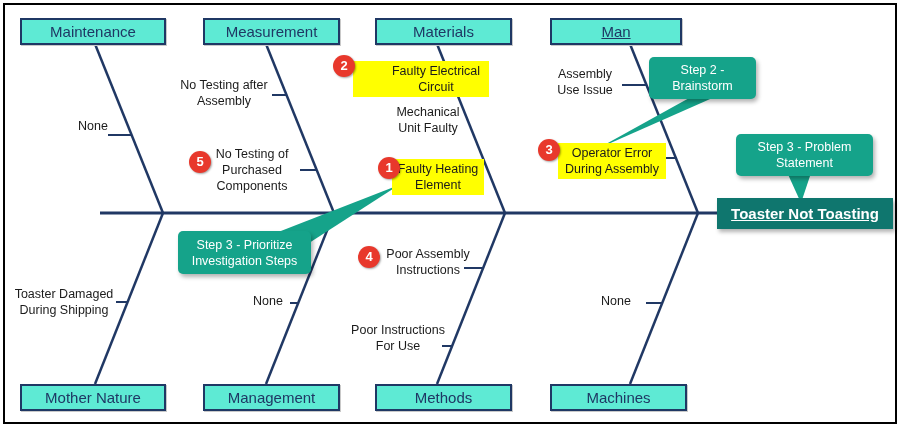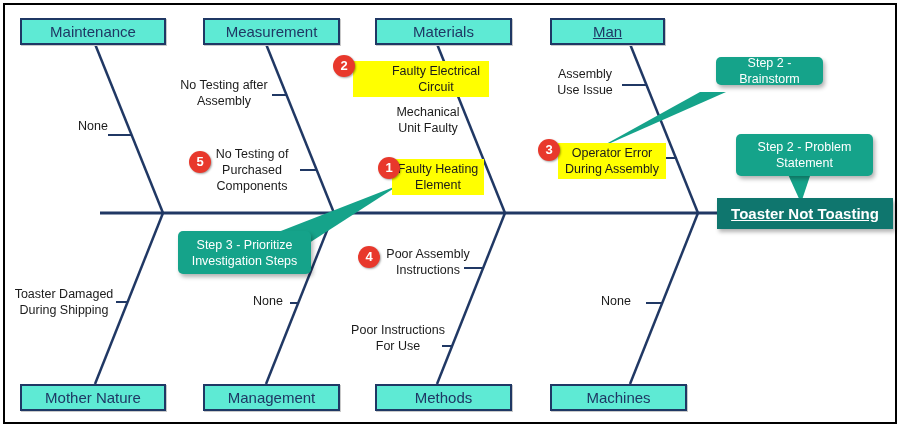--- a/index.html
+++ b/index.html
@@ -49,21 +49,21 @@
     <line x1="646" y1="303" x2="662" y2="303" stroke="#203864" stroke-width="2"></line>
 
     <polygon points="700,92 726,92 597,149" fill="#15A38A"></polygon>
     <polygon points="786,170 812,170 801,203" fill="#15A38A"></polygon>
     <polygon points="268,236 292,254 399,185" fill="#15A38A"></polygon>
   </svg>
 
   <div class="box" style="left:20px;top:18px;width:146px;">Maintenance</div>
   <div class="box" style="left:203px;top:18px;width:137px;">Measurement</div>
   <div class="box" style="left:375px;top:18px;width:137px;">Materials</div>
-  <div class="box" style="left:550px;top:18px;width:115px;text-decoration:underline;">Man</div>
+  <div class="box" style="left:550px;top:18px;width:132px;text-decoration:underline;">Man</div>
   <div class="box" style="left:20px;top:384px;width:146px;">Mother Nature</div>
   <div class="box" style="left:375px;top:384px;width:137px;">Methods</div>
   <div class="box" style="left:203px;top:384px;width:137px;">Management</div>
   <div class="box" style="left:550px;top:384px;width:137px;">Machines</div>
 
   <div class="label" style="left:62px;top:118px;width:62px;">None</div>
   <div class="label" style="left:168px;top:77px;width:112px;">No Testing after Assembly</div>
   <div class="label" style="left:204px;top:146px;width:96px;">No Testing of Purchased Components</div>
   <div class="label hl" style="left:353px;top:61px;width:100px;padding-left:33px;">Faulty Electrical Circuit</div>
   <div class="label" style="left:384px;top:104px;width:88px;">Mechanical Unit Faulty</div>
@@ -76,20 +76,20 @@
   <div class="label" style="left:344px;top:322px;width:108px;">Poor Instructions For Use</div>
   <div class="label" style="left:376px;top:246px;width:104px;">Poor Assembly Instructions</div>
   <div class="label" style="left:588px;top:293px;width:56px;">None</div>
 
   <div class="marker" style="left:378px;top:157px;">1</div>
   <div class="marker" style="left:333px;top:55px;">2</div>
   <div class="marker" style="left:538px;top:139px;">3</div>
   <div class="marker" style="left:358px;top:246px;">4</div>
   <div class="marker" style="left:189px;top:151px;">5</div>
 
-  <div class="callout" style="left:716px;top:57px;width:107px;height:28px;">Step 2 - Brainstorm</div>
-  <div class="callout" style="left:736px;top:134px;width:137px;height:42px;">Step 2 - Problem Statement</div>
+  <div class="callout" style="left:649px;top:57px;width:107px;height:42px;">Step 2 - Brainstorm</div>
+  <div class="callout" style="left:736px;top:134px;width:137px;height:42px;">Step 3 - Problem Statement</div>
   <div class="callout" style="left:178px;top:231px;width:133px;height:43px;">Step 3 - Prioritize Investigation Steps</div>
 
   <div class="effect" style="left:717px;top:198px;width:176px;">Toaster Not Toasting</div>
 
   <div class="frame"></div>
 </div>
 
 </body></html>

